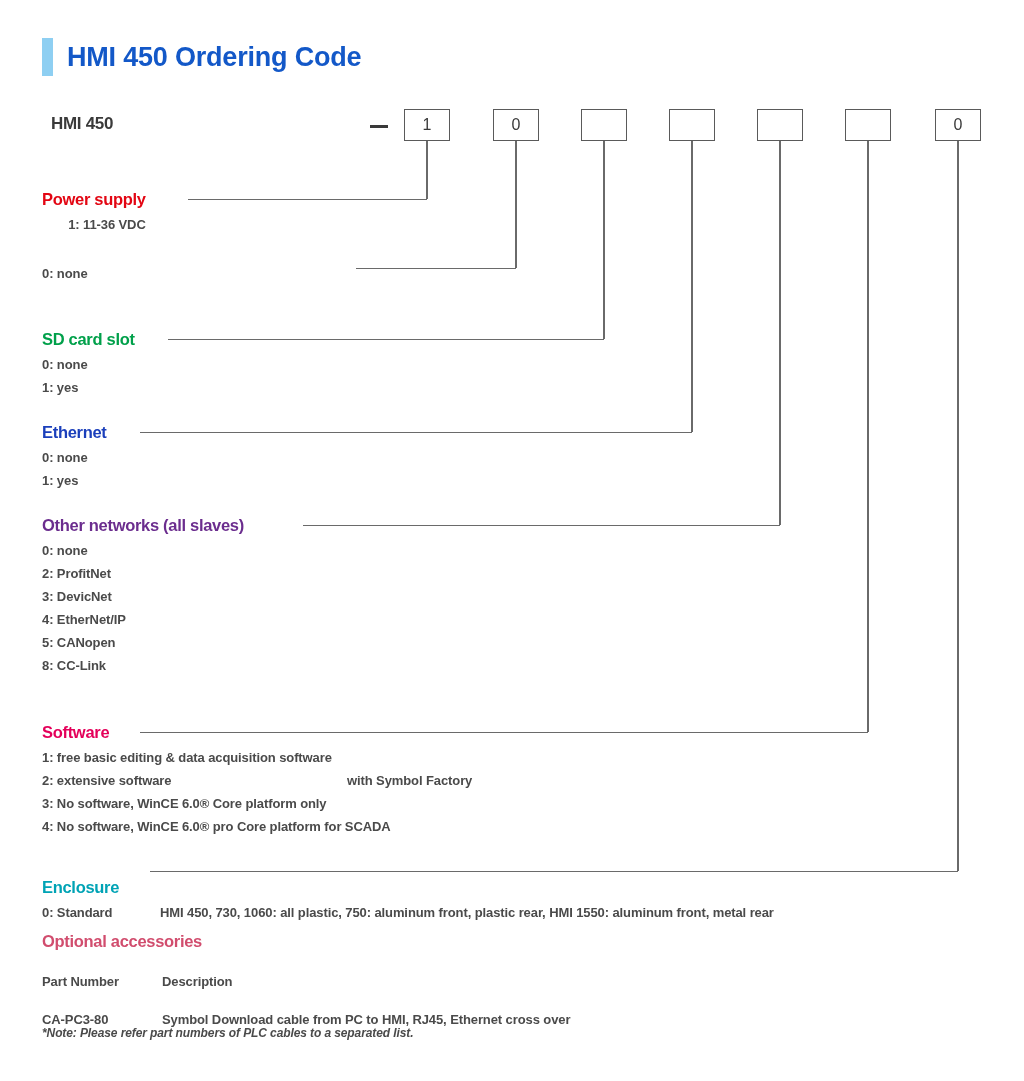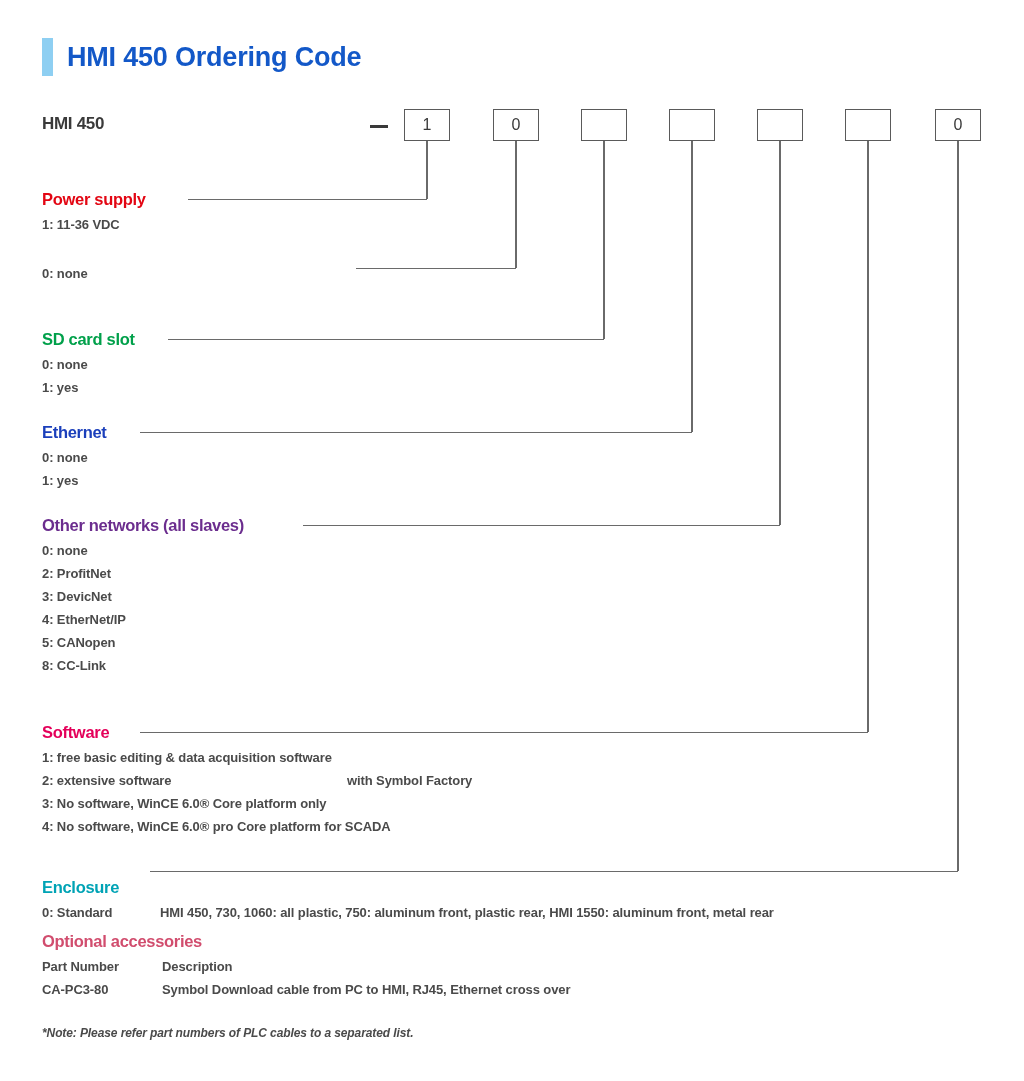--- a/index.html
+++ b/index.html
@@ -44,21 +44,21 @@
   
   .code-row {
     position: absolute;
     left: 0;
     top: 108px;
     width: 1024px;
     height: 38px;
   }
   .code-name {
     position: absolute;
-    left: 42px;
+    left: 51px;
     top: 6px;
     font-size: 17px;
     font-weight: bold;
     color: #3a3a3a;
     letter-spacing: -0.3px;
     white-space: nowrap;
   }
   .code-dash {
     position: absolute;
     top: 17px;
@@ -106,21 +106,21 @@
     letter-spacing: -0.1px;
   }
   .opt .gapcol { display: inline-block; }
 
   .sw-line { display: flex; }
   .sw-a { width: 305px; }
 
   .enc-line { display: flex; }
   .enc-a { width: 118px; }
 
-  .acc-line { display: flex; }
+  .acc-line { display: flex; margin-top: 15px; }
   .acc-a { width: 120px; }
 
   .note {
     font-size: 12px;
     font-style: italic;
     font-weight: bold;
     color: #4a4a4a;
     white-space: nowrap;
     letter-spacing: -0.1px;
   }
@@ -160,21 +160,21 @@
       <div class="conn conn-h" style="left: 140px; top: 432px; width: 552px;"></div>
       <div class="conn conn-v" style="left: 779.3px; top: 141px; height: 384px;"></div>
       <div class="conn conn-h" style="left: 303px; top: 525px; width: 477px;"></div>
       <div class="conn conn-v" style="left: 867.3px; top: 141px; height: 591px;"></div>
       <div class="conn conn-h" style="left: 140px; top: 732px; width: 728px;"></div>
       <div class="conn conn-v" style="left: 957.3px; top: 141px; height: 730px;"></div>
       <div class="conn conn-h" style="left: 150px; top: 871px; width: 808px;"></div>
     </div>
 
   <div id="sections-host">
-      <div class="block" style="top: 189px;">
+      <div class="block" style="top: 189px; text-align: right;">
         <div class="block-head" style="color: rgb(227, 6, 19);">Power supply</div>
         <div style="height: 4px;"></div>
         <div class="opt">1: 11-36 VDC</div>
       </div>
       <div class="block" style="top: 258px;">
         <div style="height: 4px;"></div>
         <div class="opt">0: none</div>
       </div>
       <div class="block" style="top: 329px;">
         <div class="block-head" style="color: rgb(0, 160, 74);">SD card slot</div>

